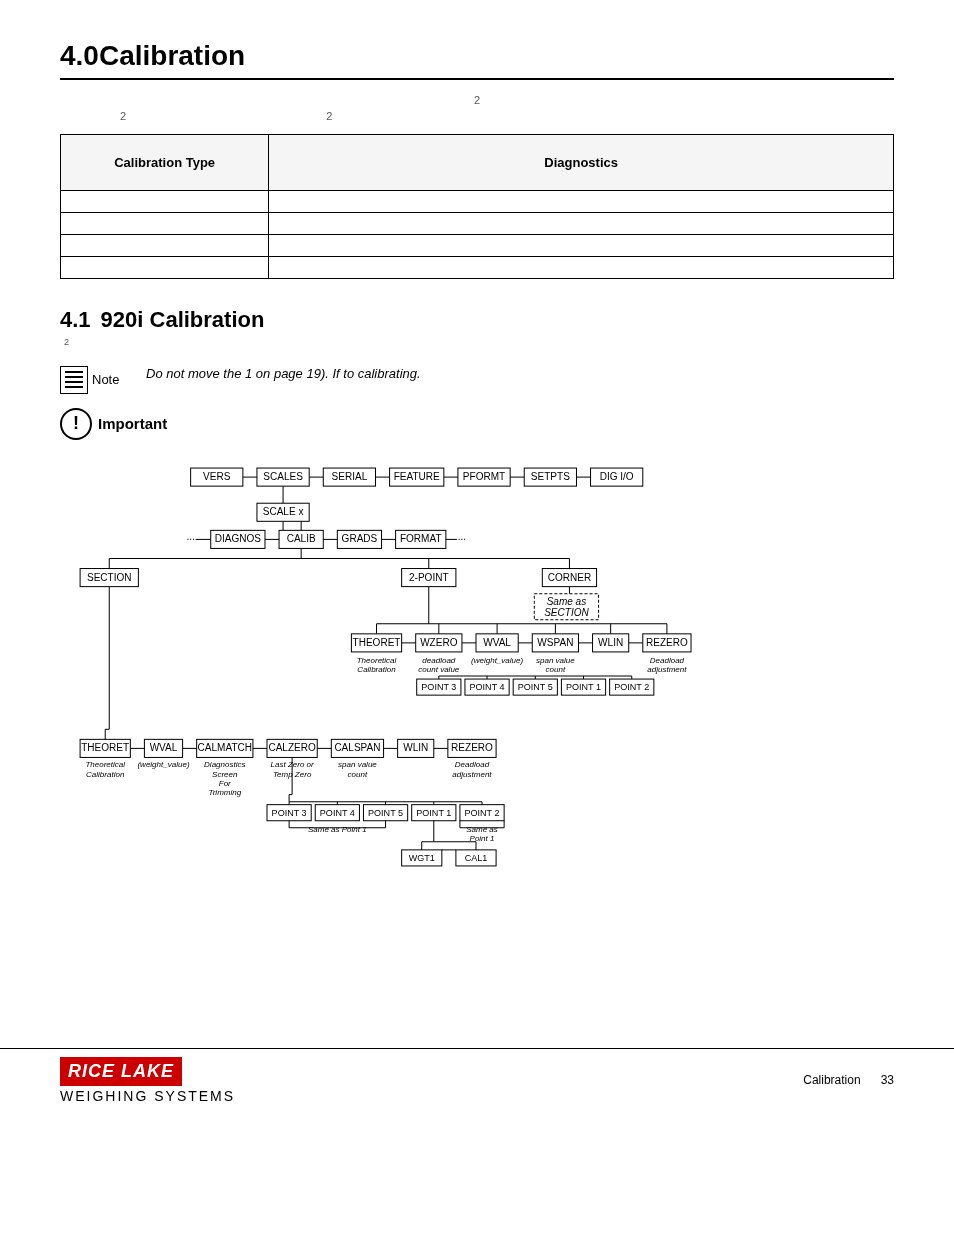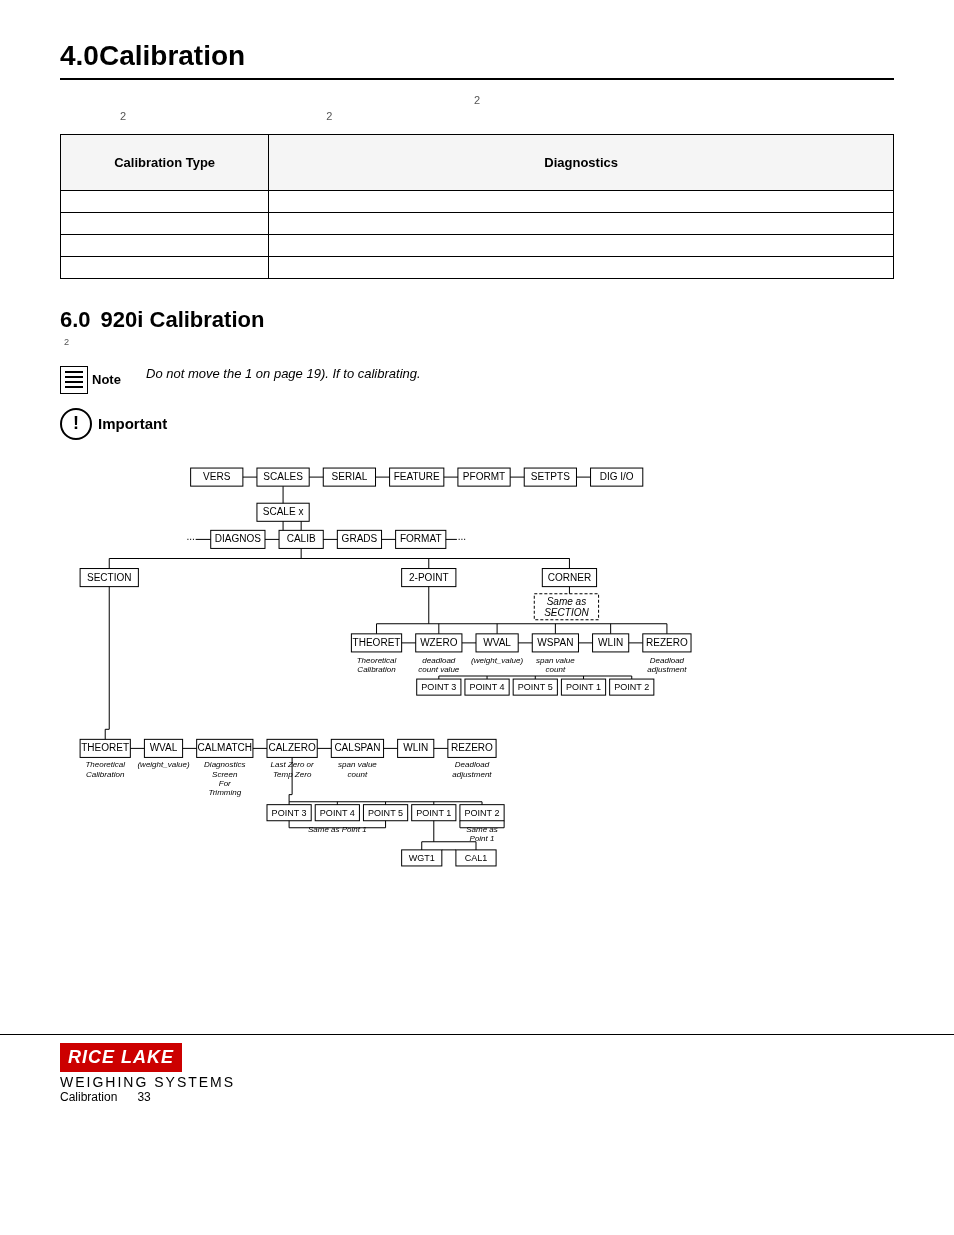--- a/index.html
+++ b/index.html
@@ -106,21 +106,21 @@
       align-items: flex-start;
       padding: 3px 4px;
       gap: 3px;
     }
     .note-icon-lines div {
       width: 100%;
       height: 2px;
       background: #000;
     }
     .note-label {
-      font-weight: bold;
+      font-weight: normal;
       font-size: 13px;
       min-width: 44px;
     }
     .note-content-multi {
       display: flex;
       gap: 24px;
     }
     .note-left { flex: 1; }
     .note-right { flex: 2; font-size: 11px; }
 
@@ -161,25 +161,24 @@
     }
 
     
     .page-footer {
       position: absolute;
       bottom: 20px;
       left: 0;
       right: 0;
       display: flex;
       justify-content: space-between;
-      align-items: flex-start;
+      align-items: center;
       padding: 0 60px;
       border-top: 1px solid #000;
       padding-top: 8px;
-      flex-direction: column;
     }
     .footer-logo {
       display: flex;
       flex-direction: column;
       align-items: flex-start;
     }
     .logo-box {
       background: #cc0000;
       color: #fff;
       font-size: 18px;
@@ -241,21 +240,21 @@
         <td></td>
       </tr>
       <tr>
         <td></td>
         <td></td>
       </tr>
     </tbody>
   </table>
 
   <div class="subsection-title">
-    <span>6.0</span>
+    <span>4.1</span>
     <span>920i Calibration</span>
   </div>
   <div style="font-size:11px; color:#555; margin-bottom:14px; padding-left:4px;">
     <sup>2</sup>
   </div>
 
   <div class="note-box">
     <div style="display:flex; align-items:center; gap:4px; flex-shrink:0;">
       <div class="note-icon-lines">
         <div></div>

